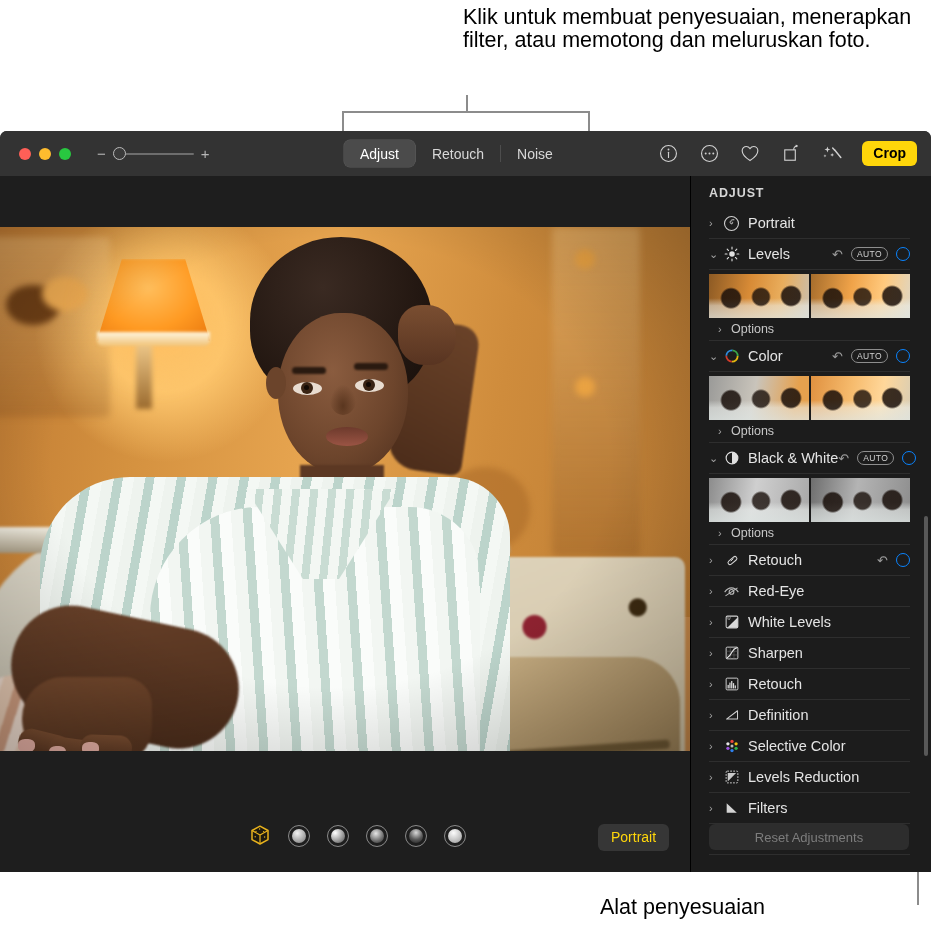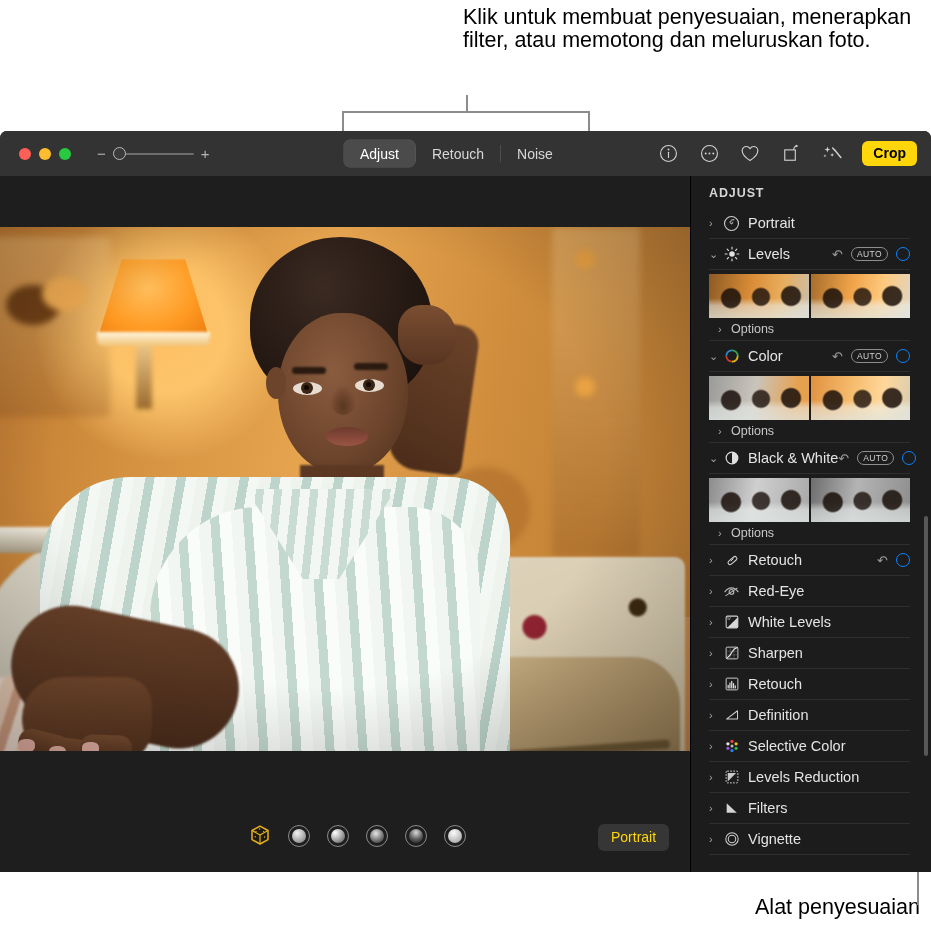--- a/index.html
+++ b/index.html
@@ -1,21 +1,21 @@
 <!DOCTYPE html>
 <html><head>
 <meta charset="utf-8">
 <style>
   html,body{margin:0;padding:0;background:#ffffff;}
   body{width:931px;height:936px;position:relative;font-family:"Liberation Sans",sans-serif;overflow:hidden;}
 
   
   .callout-text{position:absolute;color:#000;font-size:21.5px;line-height:23px;font-family:"Liberation Sans",sans-serif;}
   #callout-top{left:463px;top:6px;width:460px;}
-  #callout-bottom{left:600px;top:896px;width:320px;text-align:right;}
+  #callout-bottom{left:600px;top:896px;width:320px;}
 
   .leader{position:absolute;background:#8c8c8c;}
 
   
   #window{position:absolute;left:0;top:131px;width:931px;height:741px;background:#1c1c1c;
           border-radius:7px 7px 0 0;overflow:hidden;}
 
   
   #titlebar{position:absolute;left:0;top:0;width:931px;height:45px;background:#333333;
             border-bottom:1px solid #1a1a1a;display:flex;align-items:center;}
@@ -593,16 +593,17 @@
           <svg width="16" height="16" viewBox="0 0 18 18">
               <circle cx="9" cy="9" r="7" fill="none" stroke="#cfcfcf" stroke-width="1.15"></circle>
               <circle cx="9" cy="9" r="4.2" fill="none" stroke="#cfcfcf" stroke-width="1.15"></circle>
             </svg>
         </span>
         <span class="rlabel">Vignette</span>
       </div>
 
     </div>
 
+    <div id="reset-btn">Reset Adjustments</div>
     <div id="sb-scrollbar"></div>
   </div>
 
 </div>
 
 </body></html>

